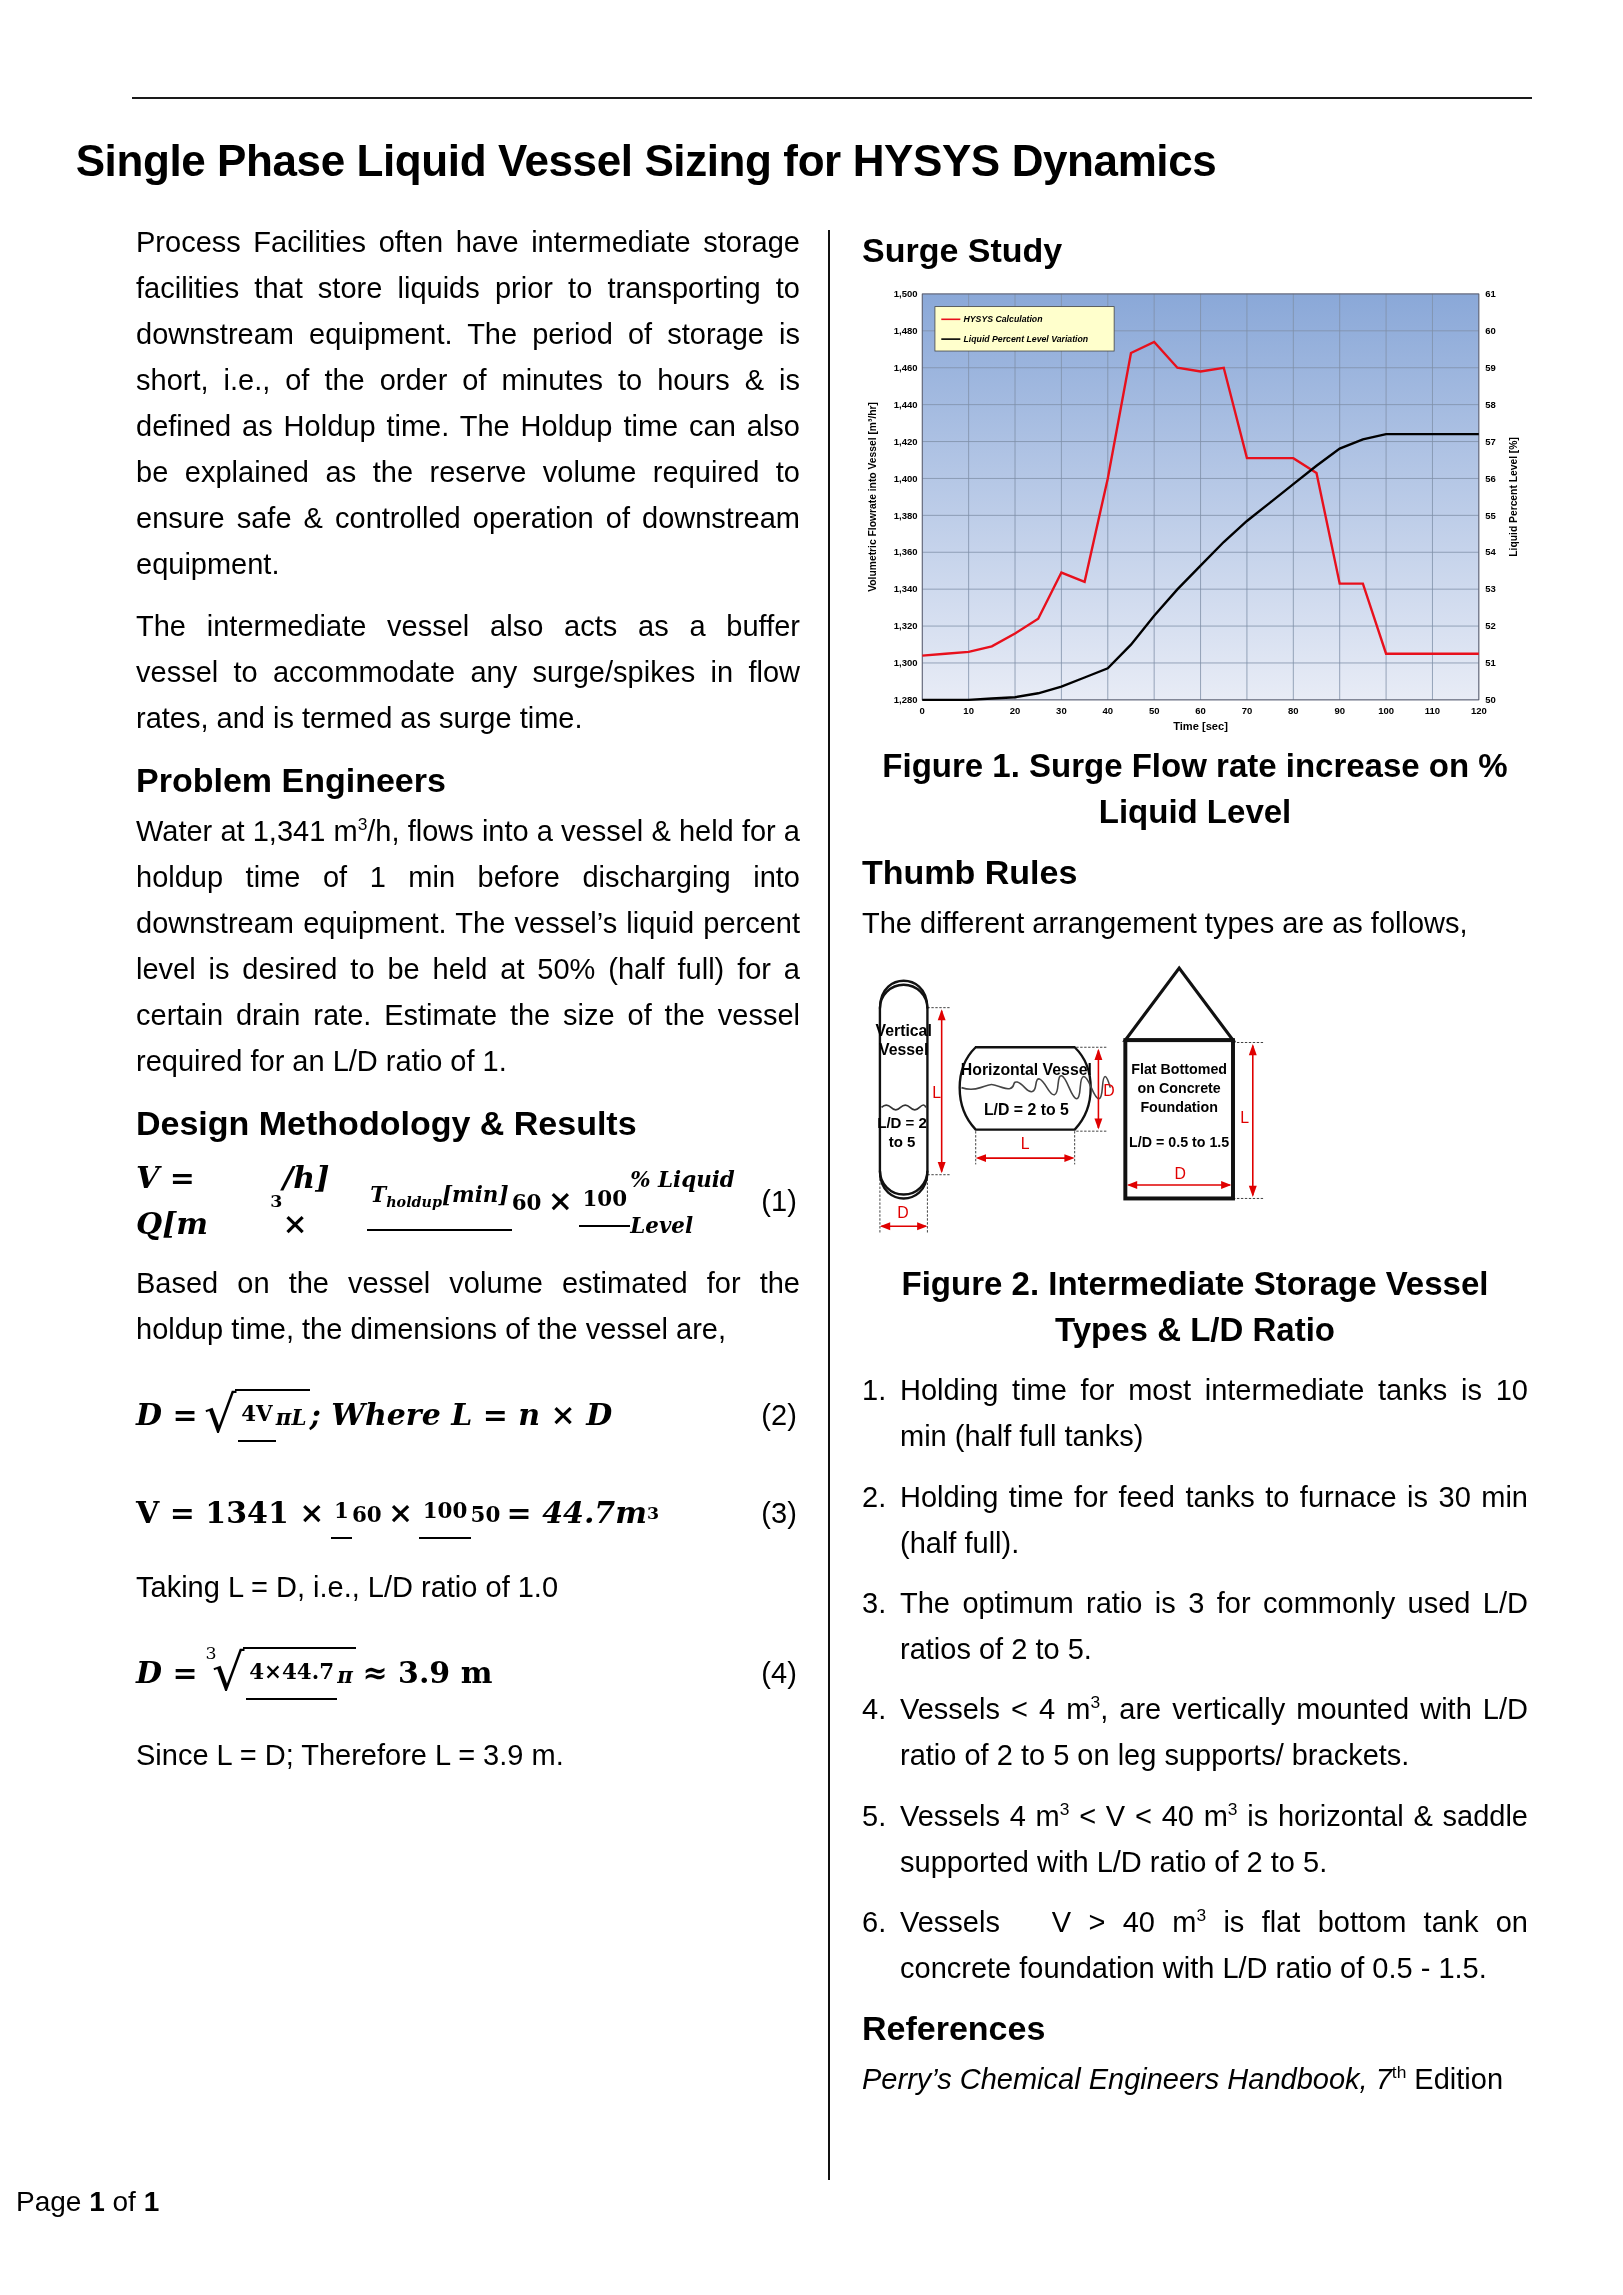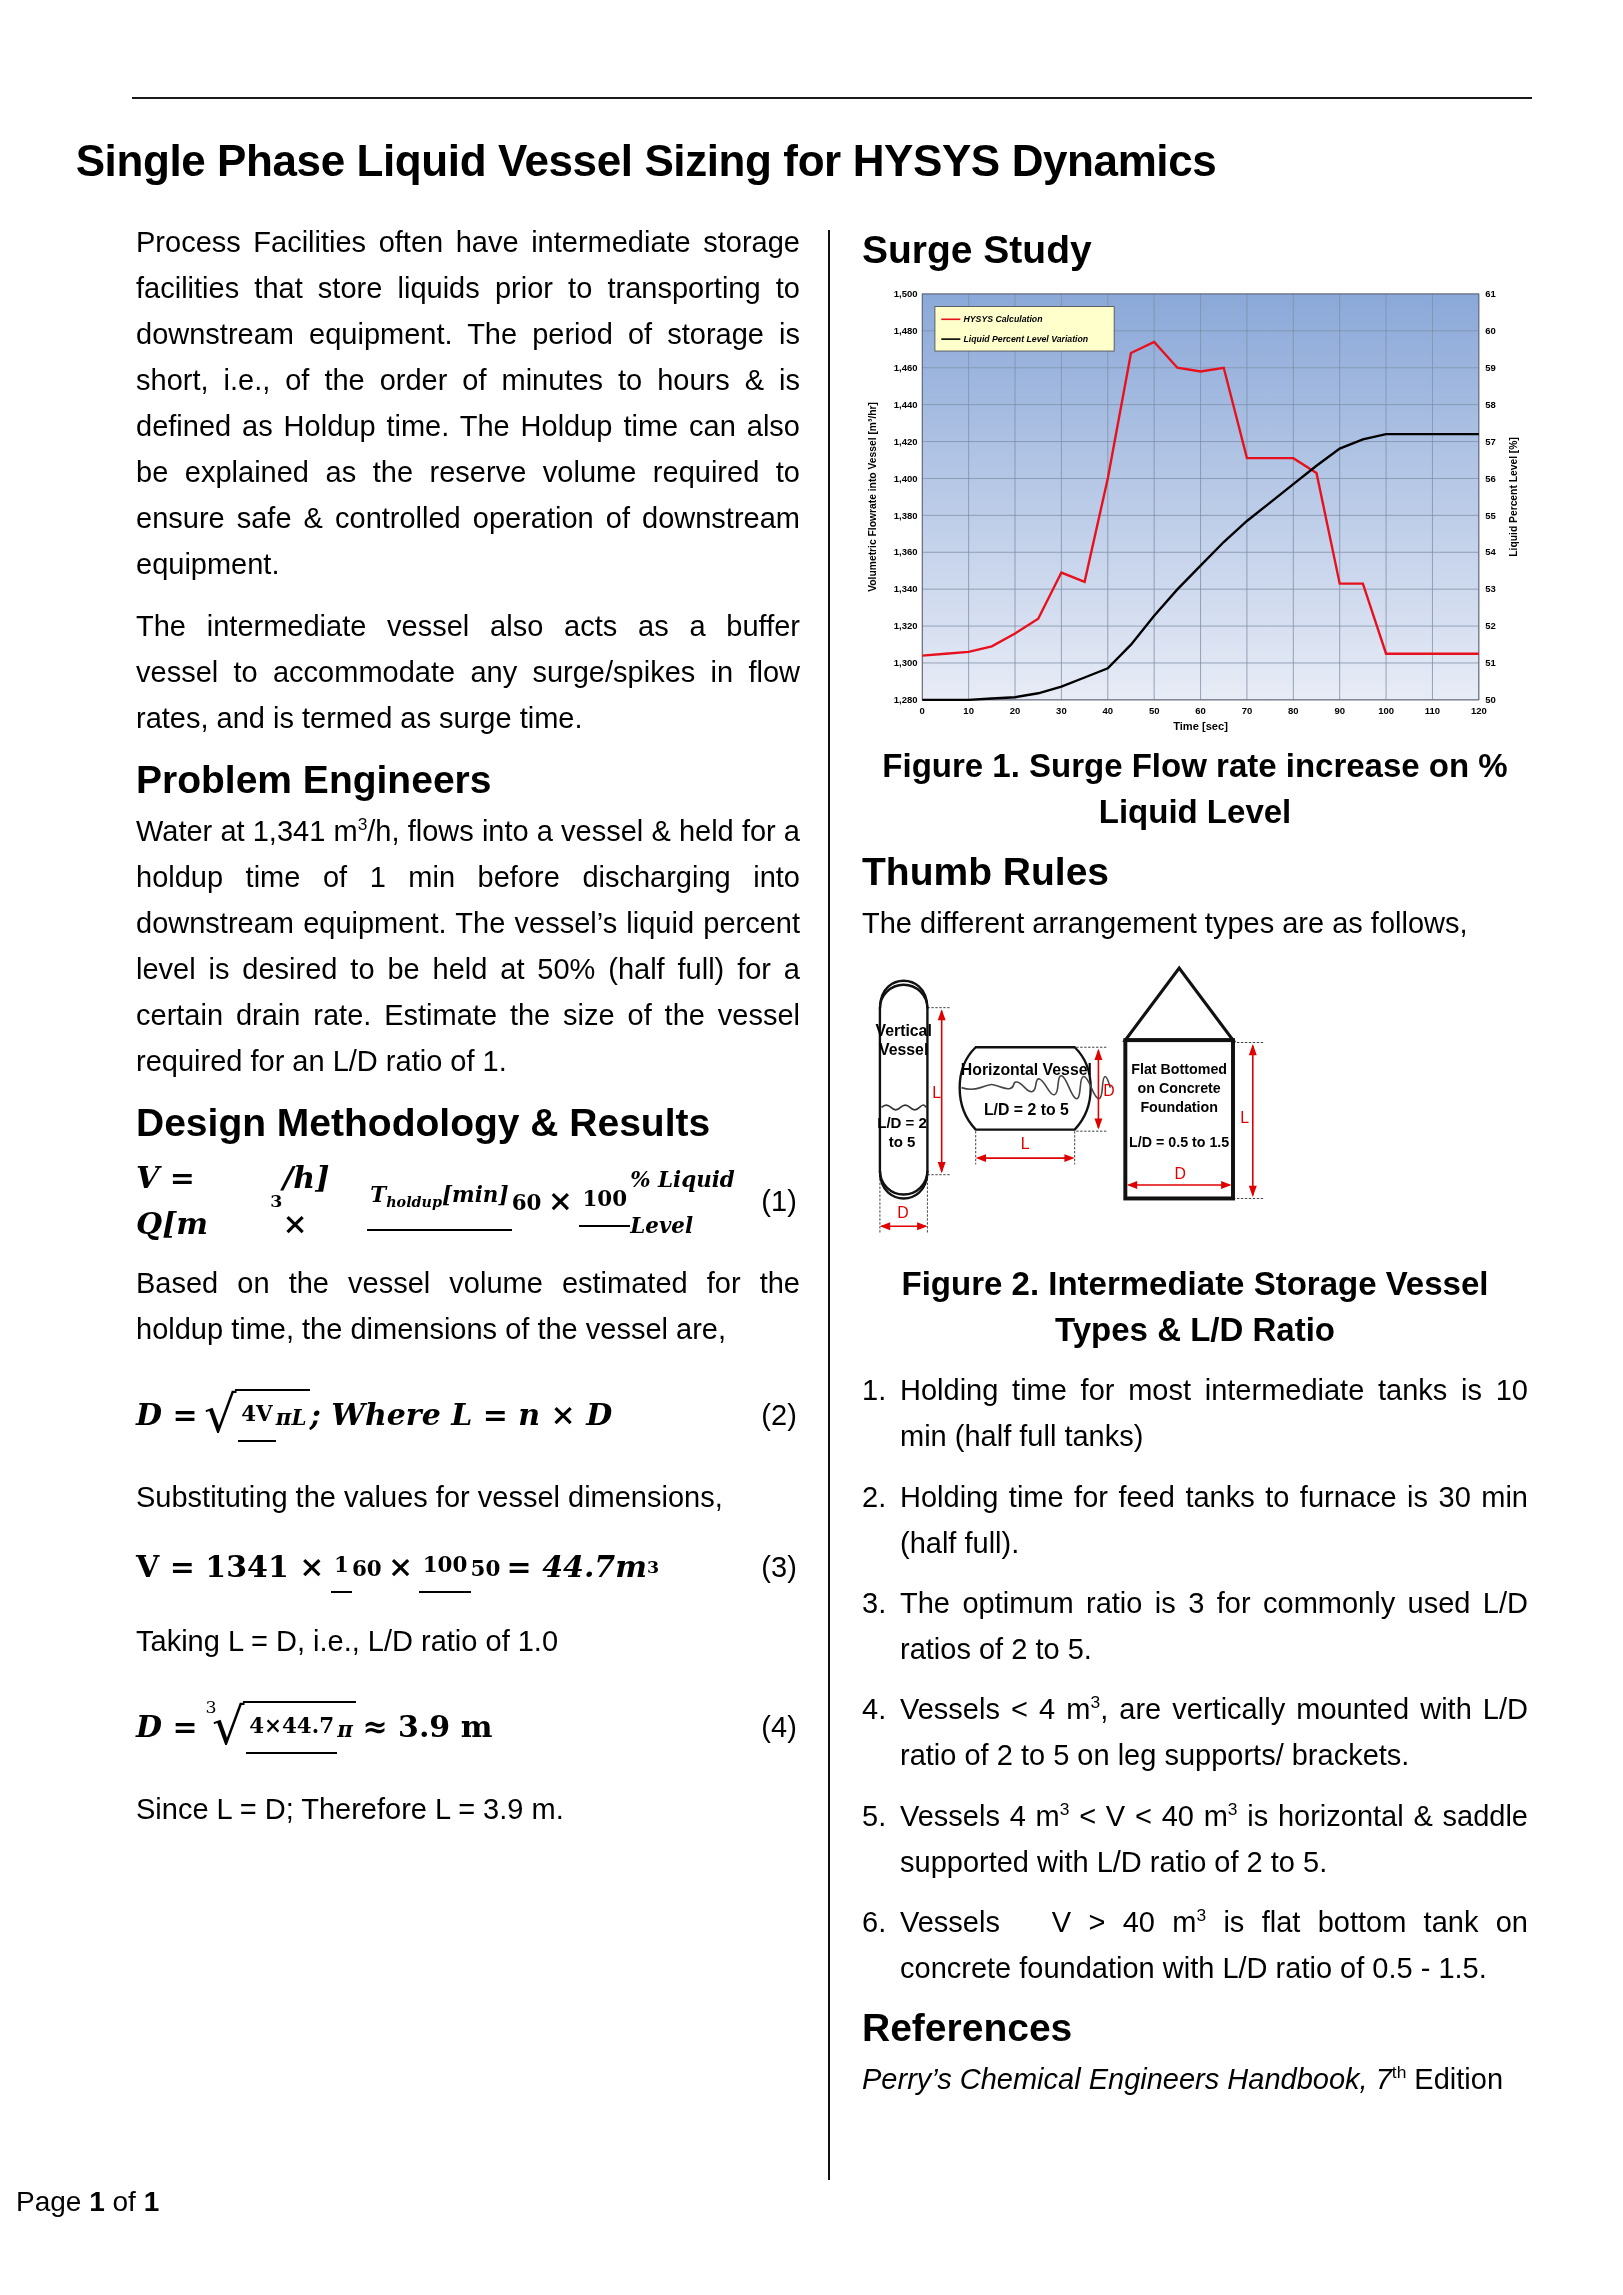--- a/index.html
+++ b/index.html
@@ -6,21 +6,21 @@
   body { width:1623px; height:2295px; position:relative; overflow:hidden;
          font-family:"Liberation Sans", "DejaVu Sans", sans-serif; color:#000; }
   .top-rule { position:absolute; left:132px; top:97px; width:1400px; height:2.4px; background:#1a1a1a; }
   .title { position:absolute; left:0; width:1292px; top:136px; text-align:center;
            font-weight:bold; font-size:44px; letter-spacing:-0.4px; }
   .divider { position:absolute; left:828px; top:230px; width:2.4px; height:1950px; background:#111; }
   .col { position:absolute; font-size:29px; line-height:46px; }
   .col-left { left:136px; width:664px; top:219px; }
   .col-right { left:862px; width:666px; top:227px; }
   .para { margin:0 0 16px 0; text-align:justify; text-align-last:left; }
-  .heading { font-weight:bold; margin:0 0 4.8px 0; font-size:39px; }
+  .heading { font-weight:bold; margin:0 0 4.8px 0; font-size:34px; }
   sup { font-size:17.4px; line-height:0; vertical-align:super; }
   .eq { position:relative; height:95px; display:flex; align-items:center; margin:8px 0 11px 0;
         font-family:"DejaVu Serif", "Liberation Serif", serif; font-weight:bold; font-style:italic; font-size:30px; }
   .eq .num { position:absolute; right:3.2px; font-style:normal; font-weight:normal;
              font-family:"Liberation Sans", sans-serif; font-size:29px; }
   .frac { display:inline-flex; flex-direction:row; align-items:center; margin:0 6.3px; vertical-align:middle; font-size:21.4px; }
   .frac .n { padding:0 3.2px 3.2px; border-bottom:2.4px solid #000; }
   .frac .d { padding-top:3.2px; }
   .up { font-style:normal; }
   .sqrt { display:inline-flex; align-items:center; }
@@ -76,21 +76,20 @@
         <span class="rad">√</span>
         <span class="body"><span class="frac" style="margin:0 3.2px">
             <span class="n up">4V</span>
             <span class="d">πL</span>
           </span></span>
       </span>
     <span>; Where L = n × D</span>
     <span class="num">(2)</span>
   </div>
 
-  <p class="para" style="margin-bottom:0">Substituting the values for vessel dimensions,</p>
 
   <div class="eq" style="height:79px">
     <span class="up">V = 1341 ×</span>
     <span class="frac">
         <span class="n up">1</span>
         <span class="d up">60</span>
       </span>
     <span class="up">×</span>
     <span class="frac">
         <span class="n up">100</span>

